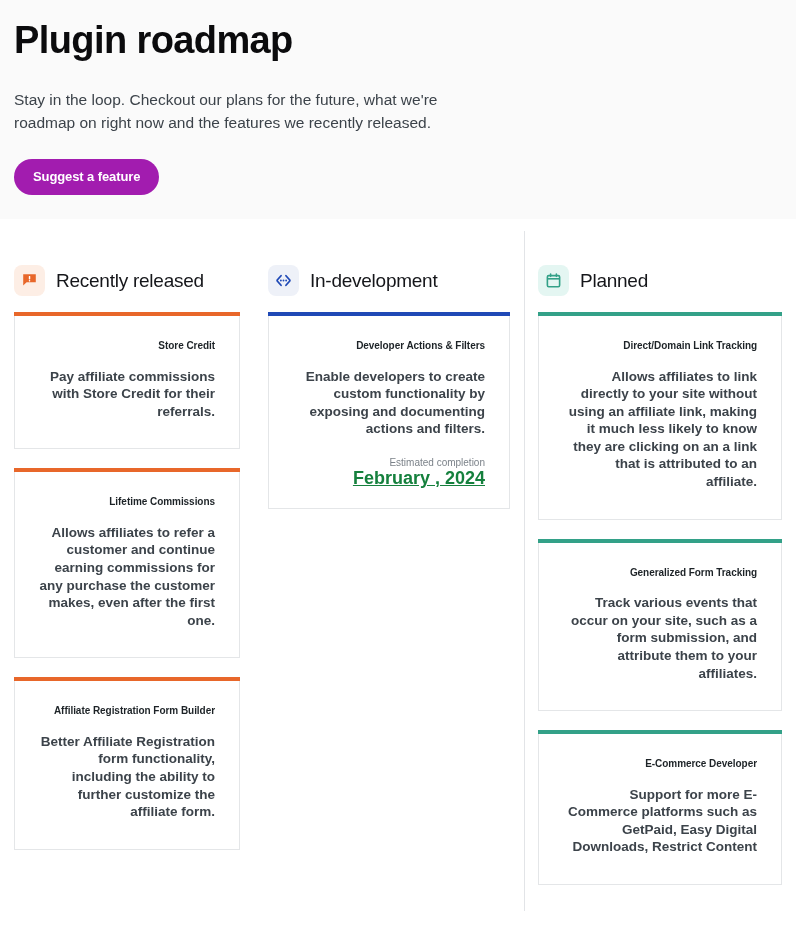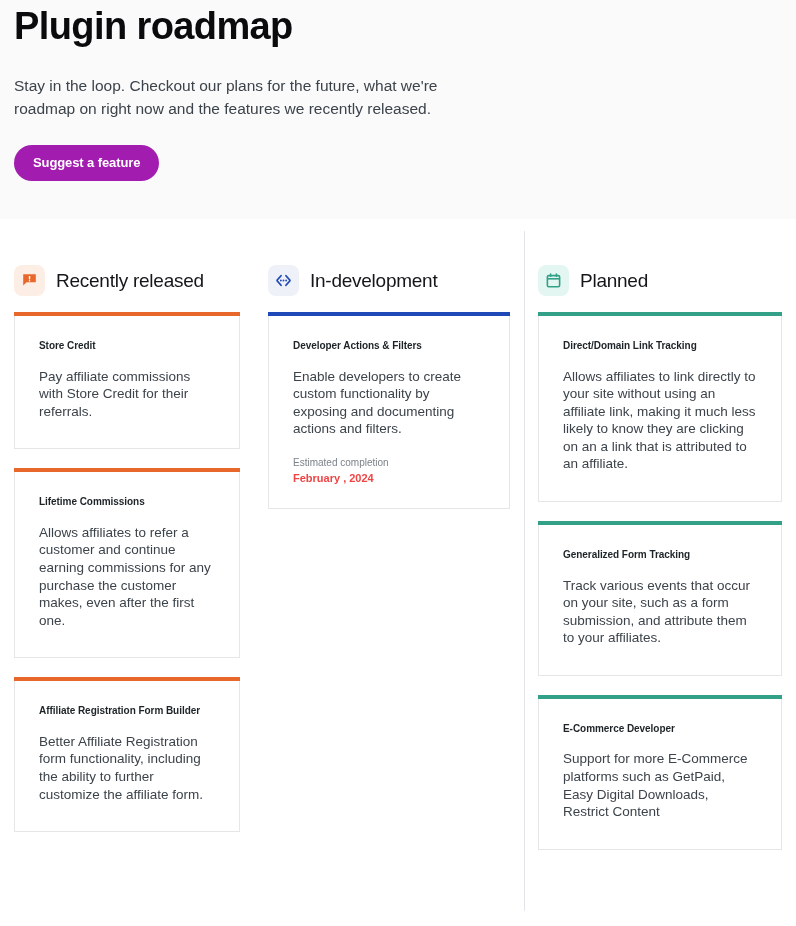--- a/index.html
+++ b/index.html
@@ -21,21 +21,21 @@
   }
 
   
   .hero {
     background: #fafafa;
     padding: 0 14px 28px 14px;
     height: 219px;
   }
   .hero-title {
     margin: 0;
-    padding-top: 0;
+    padding-top: 14px;
     font-size: 38px;
     line-height: 52px;
     font-weight: 700;
     letter-spacing: -0.6px;
     color: #0b0b0d;
   }
   .hero-desc {
     margin: 0;
     padding-top: 23px;
     max-width: 440px;
@@ -62,20 +62,21 @@
   
   .board {
     display: flex;
     align-items: flex-start;
     padding: 46px 0 0 0;
   }
   .column {
     position: relative;
     flex: 0 0 auto;
     padding: 0 14px;
+    text-align: right;
   }
   .col-0 { width: 254px; }
   .col-1 { width: 270px; }
   .col-2 { width: 272px; }
   .column.divided::before {
     content: "";
     position: absolute;
     left: 0;
     top: -34px;
     width: 1px;
@@ -130,36 +131,38 @@
     font-weight: 700;
     color: #1d2327;
     letter-spacing: -0.05px;
   }
   .card-desc {
     margin: 0;
     padding-top: 13px;
     font-size: 13.5px;
     line-height: 17.6px;
     color: #3c434a;
+    font-weight: bold;
   }
   .meta {
     padding-top: 17px;
   }
   .meta-label {
     display: block;
     font-size: 10px;
     line-height: 15px;
     color: #7b8289;
   }
   .meta-value {
     display: block;
-    font-size: 11px;
+    font-size: 18px;
     line-height: 16px;
     font-weight: 700;
-    color: #ef4444;
+    color: #15803d;
+    text-decoration: underline;
   }
 
   
   .col-0 .card { min-height: 90px; }
   .col-1 .card { padding-bottom: 22px; }
 </style>
 </head>
 <body>
 
 <div id="page">

